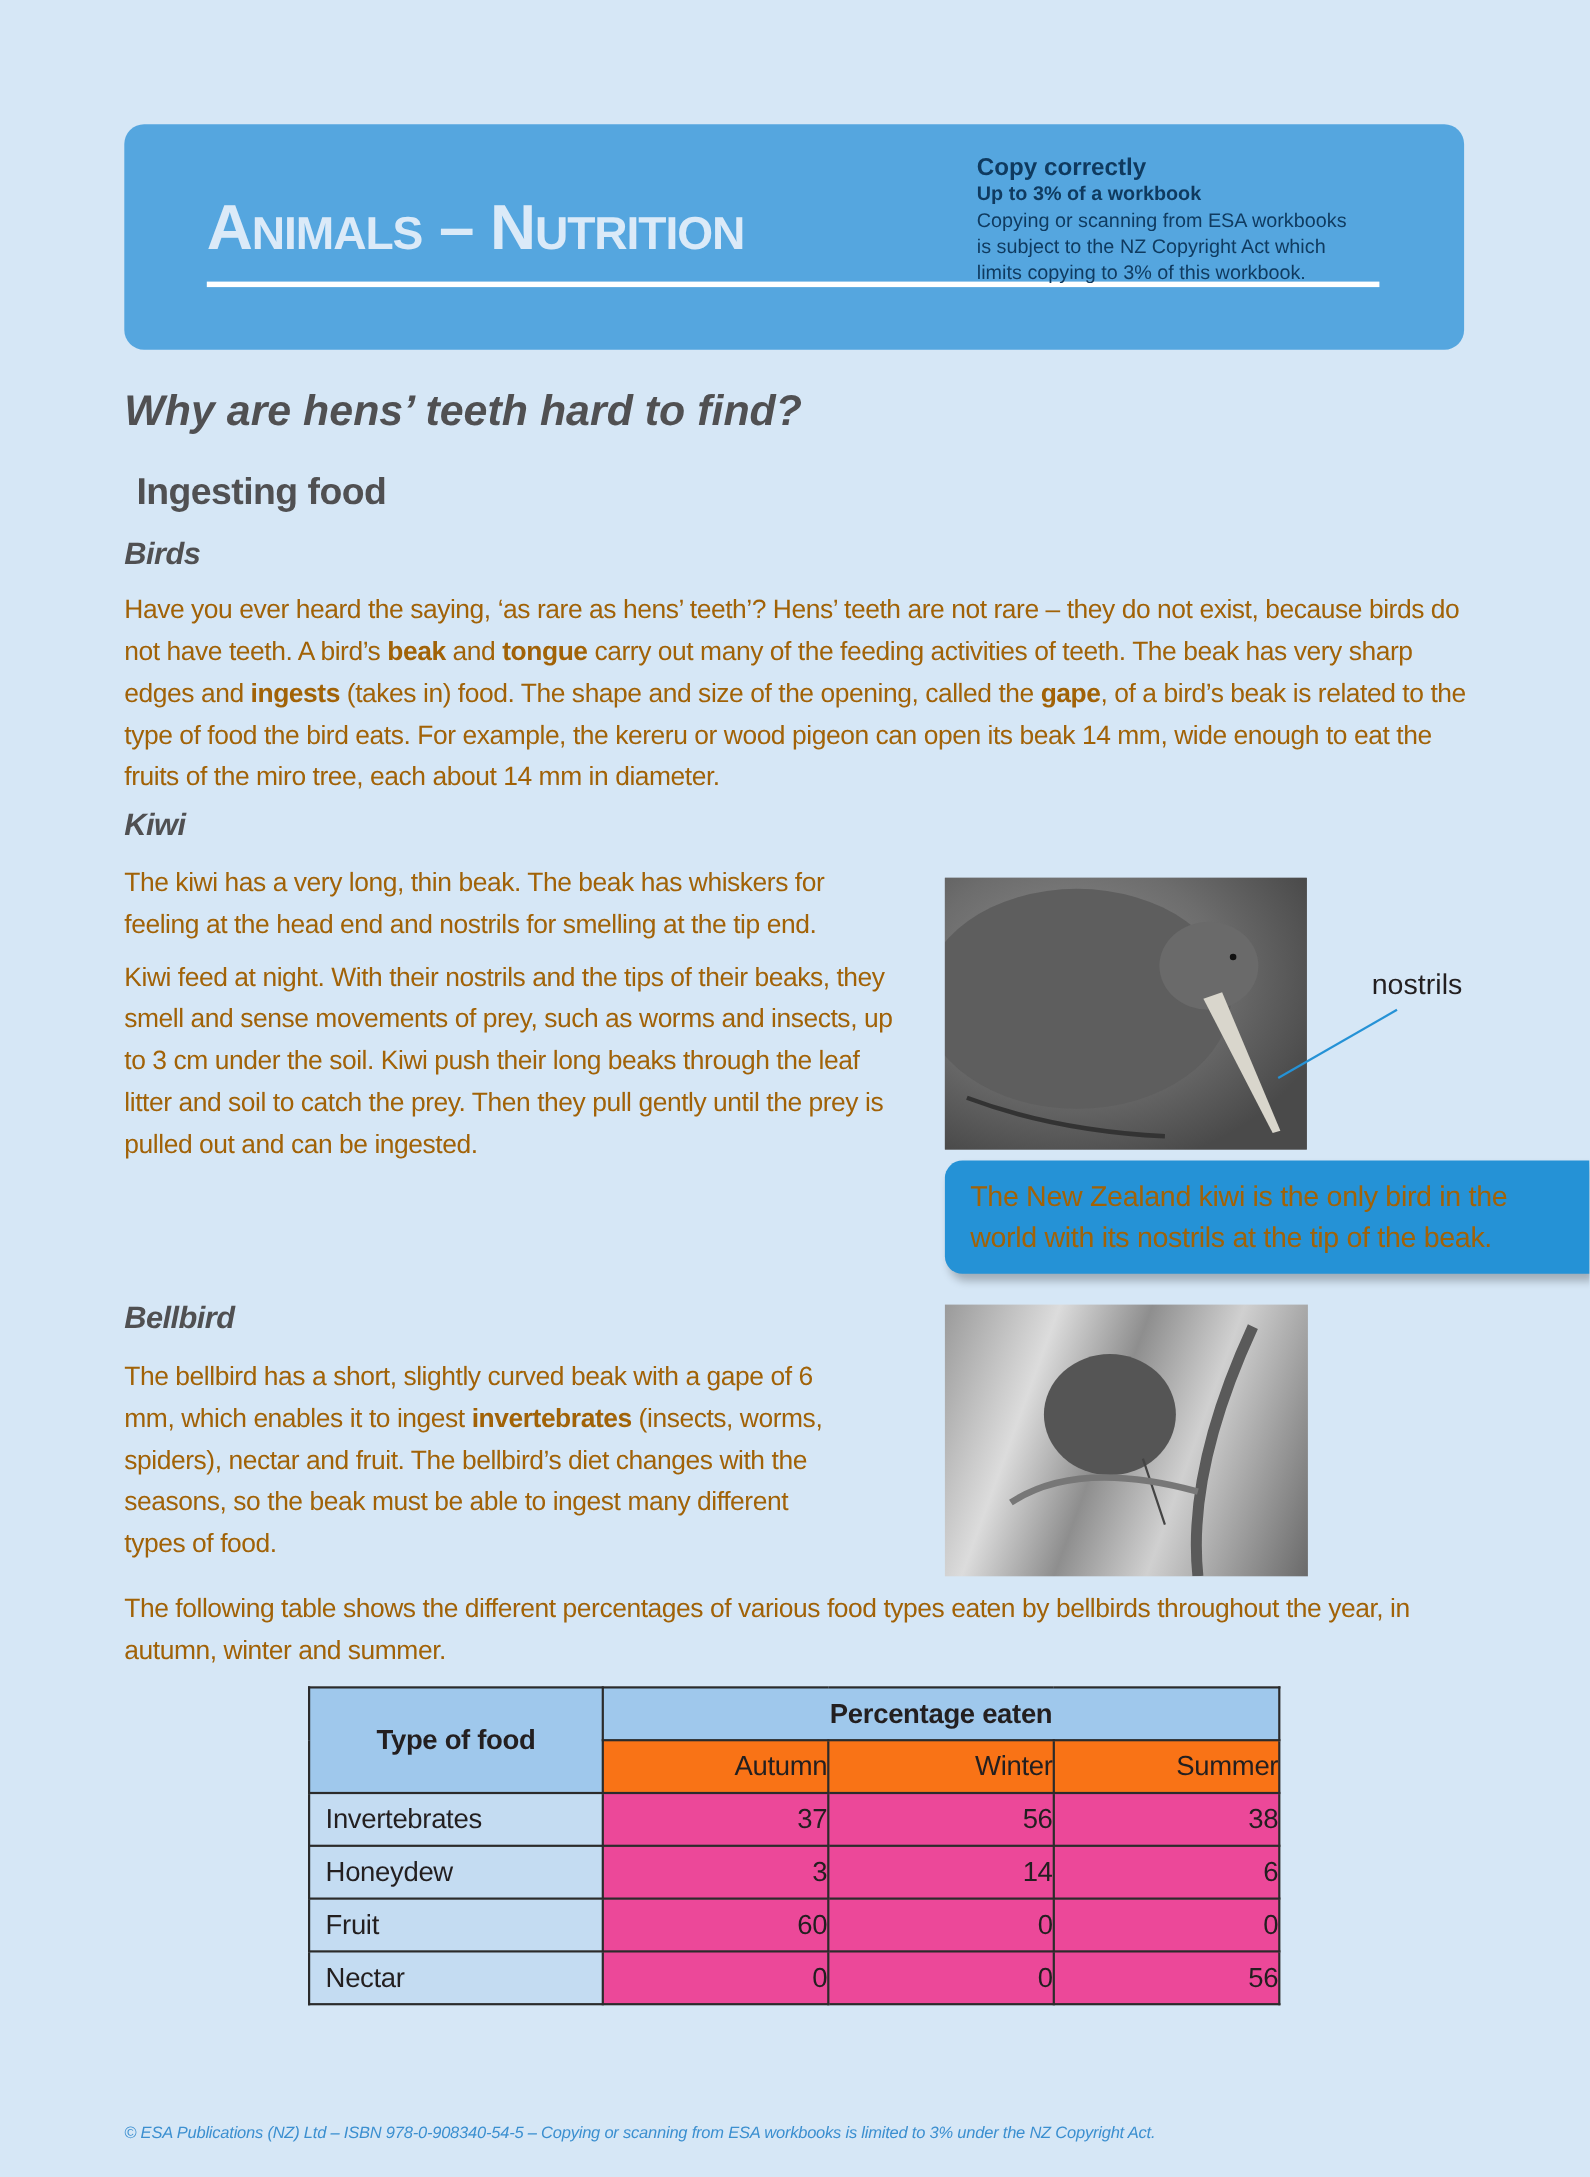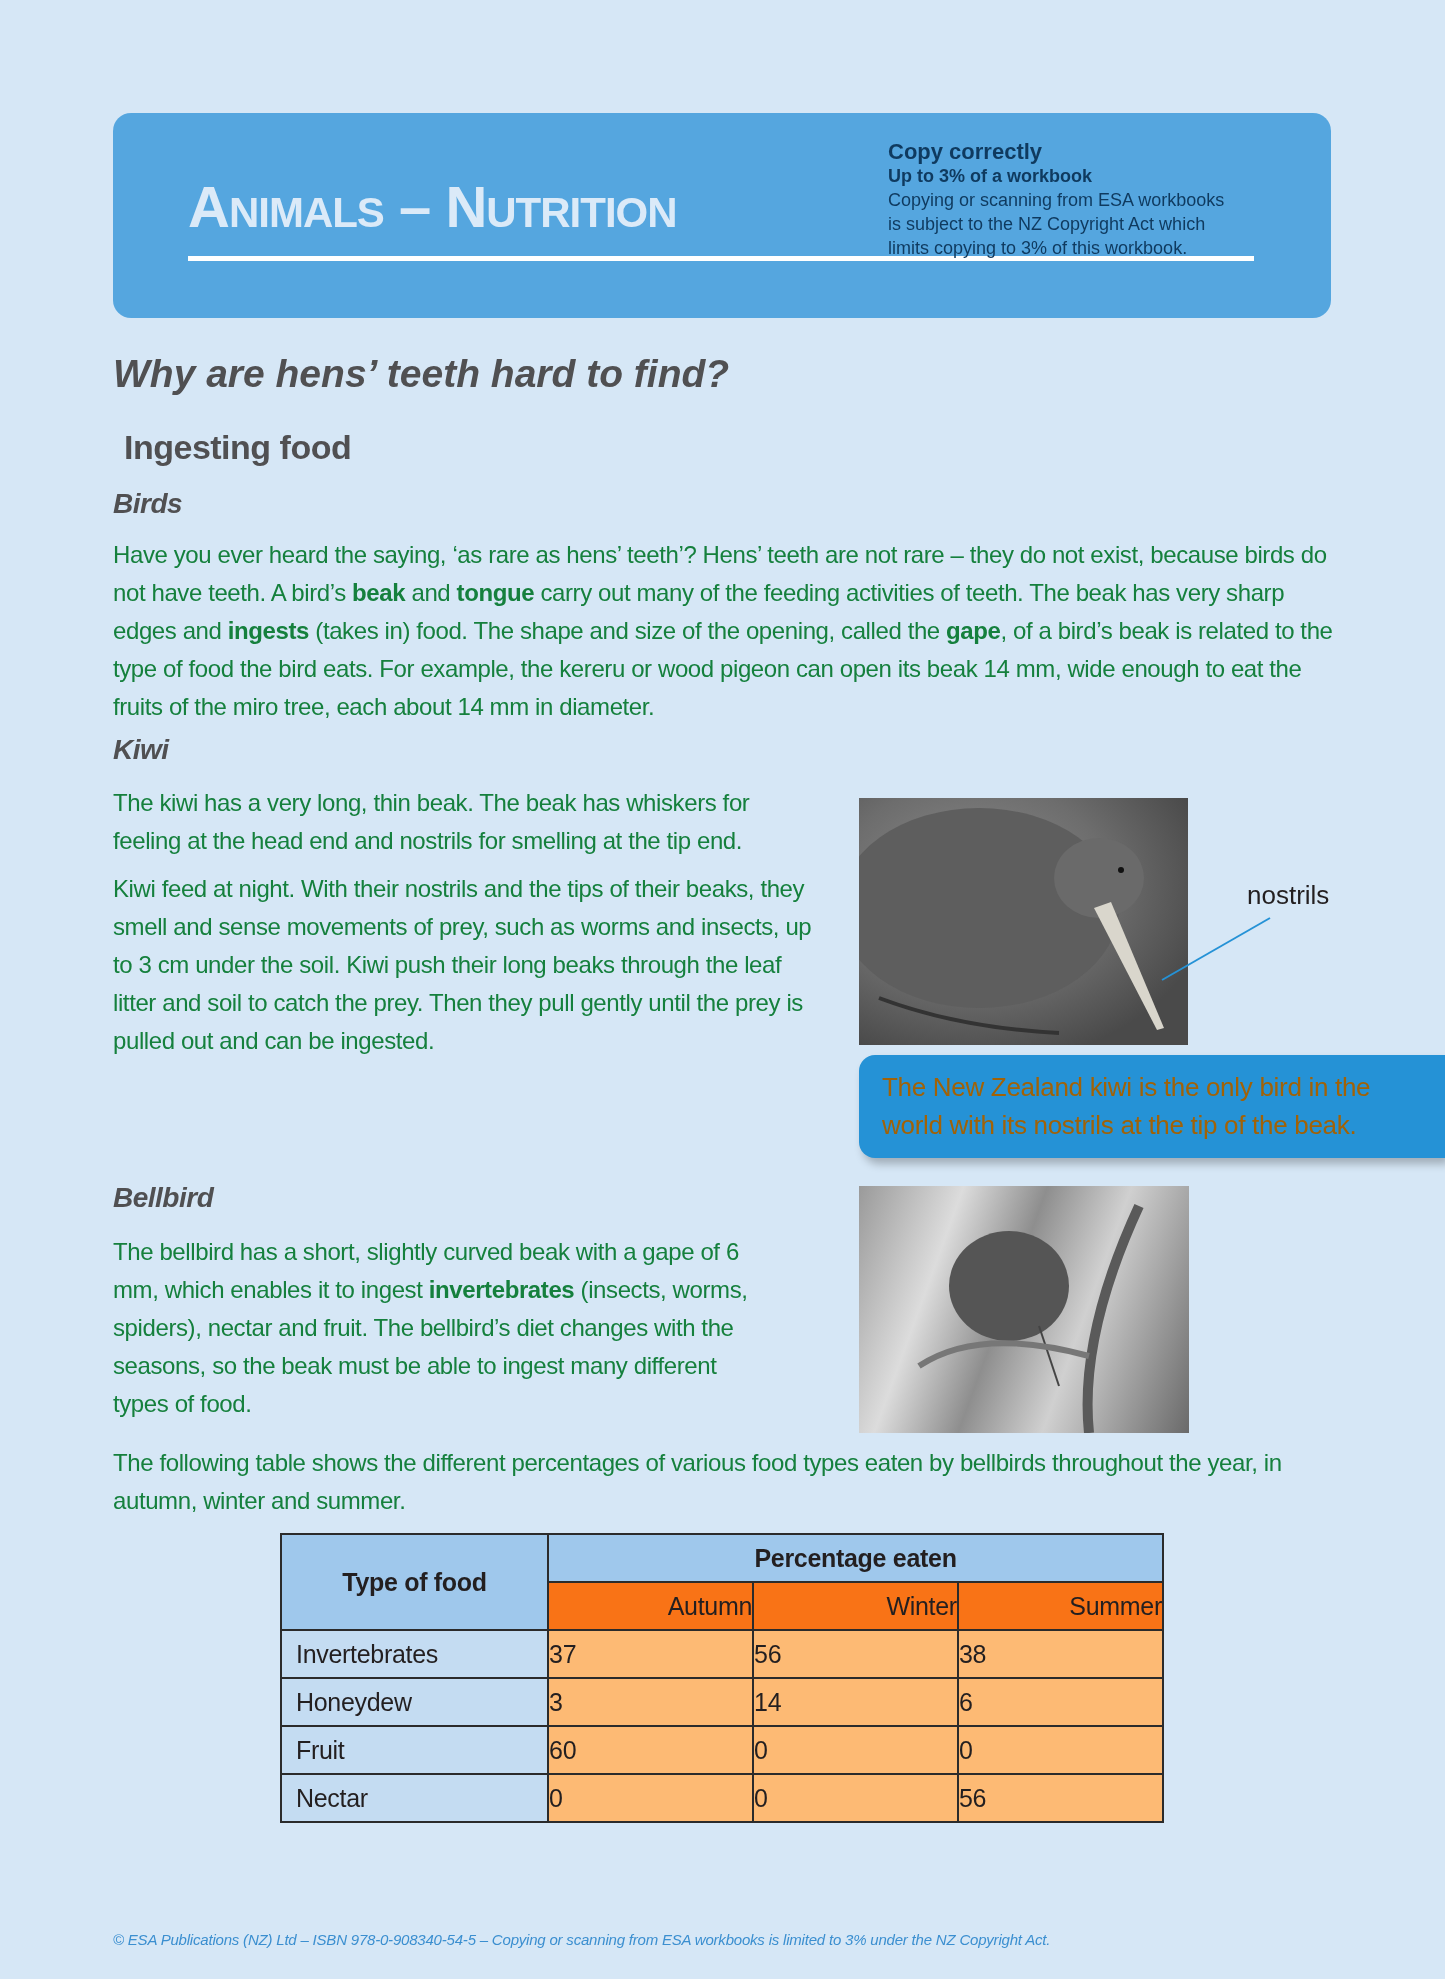--- a/index.html
+++ b/index.html
@@ -20,21 +20,21 @@
   }
   .banner-title .sc { font-size: 42px; }
   .banner-rule { left: 188px; top: 256px; width: 1066px; height: 5px; background: #ffffff; }
   .copy { left: 888px; top: 124px; color: #0f3a5f; line-height: 24px; font-size: 18px; }
   .copy .h1 { font-size: 22px; font-weight: bold; margin-top: 16px; }
   .copy .h2 { font-size: 18px; font-weight: bold; }
   .copy .t { font-size: 18px; }
   .q-title { left: 113px; top: 352px; font-size: 39px; font-weight: bold; font-style: italic; color: #505052; white-space: nowrap; }
   .h-sec { left: 124px; top: 428px; font-size: 34px; font-weight: bold; color: #505052; letter-spacing: -0.5px; }
   .h-sub { font-size: 28px; font-weight: bold; font-style: italic; color: #505052; letter-spacing: -0.5px; }
-  .para { font-size: 24px; line-height: 38px; color: #15803d; letter-spacing: -0.4px; }
+  .para { font-size: 24px; line-height: 38px; color: #a16207; letter-spacing: -0.4px; }
   .para b { font-weight: bold; }
   .photo { background: #7a7a7a; overflow: hidden; }
   .kiwi-photo {
     left: 859px; top: 798px; width: 329px; height: 247px;
     background:
       radial-gradient(ellipse at 35% 35%, #8c8c8c 0%, #6d6d6d 45%, #4a4a4a 80%),
       #666;
   }
   .bell-photo {
     left: 859px; top: 1186px; width: 330px; height: 247px;
@@ -50,21 +50,21 @@
   .nostrils-label { left: 1247px; top: 880px; font-size: 26px; color: #231f20; }
   table.food {
     position: absolute; left: 280px; top: 1533px; width: 884px;
     border-collapse: collapse; font-size: 25px; letter-spacing: -0.3px;
   }
   table.food td, table.food th { border: 2px solid #2b2b2b; height: 46px; padding: 0; }
   table.food th { font-weight: bold; }
   .th-main { background: #9fc8ec; }
   .th-season { background: #f97316; font-weight: normal !important; text-align: right; }
   .td-name { background: #c4dcf2; text-align: left; padding-left: 14px !important; width: 250px; }
-  .td-val { background: #fdba74; text-align: left; width: 204px; }
+  .td-val { background: #ec4899; text-align: right; width: 204px; }
   .footer { left: 113px; top: 1931px; font-size: 15px; font-style: italic; color: #3b8fd0; white-space: nowrap; letter-spacing: -0.2px; }
 </style>
 </head>
 <body>
 
 <div class="abs banner"></div>
 <div class="abs banner-title">
   <span>A</span><span class="sc">NIMALS</span><span> – </span><span>N</span><span class="sc">UTRITION</span>
 </div>
 <div class="abs banner-rule"></div>

